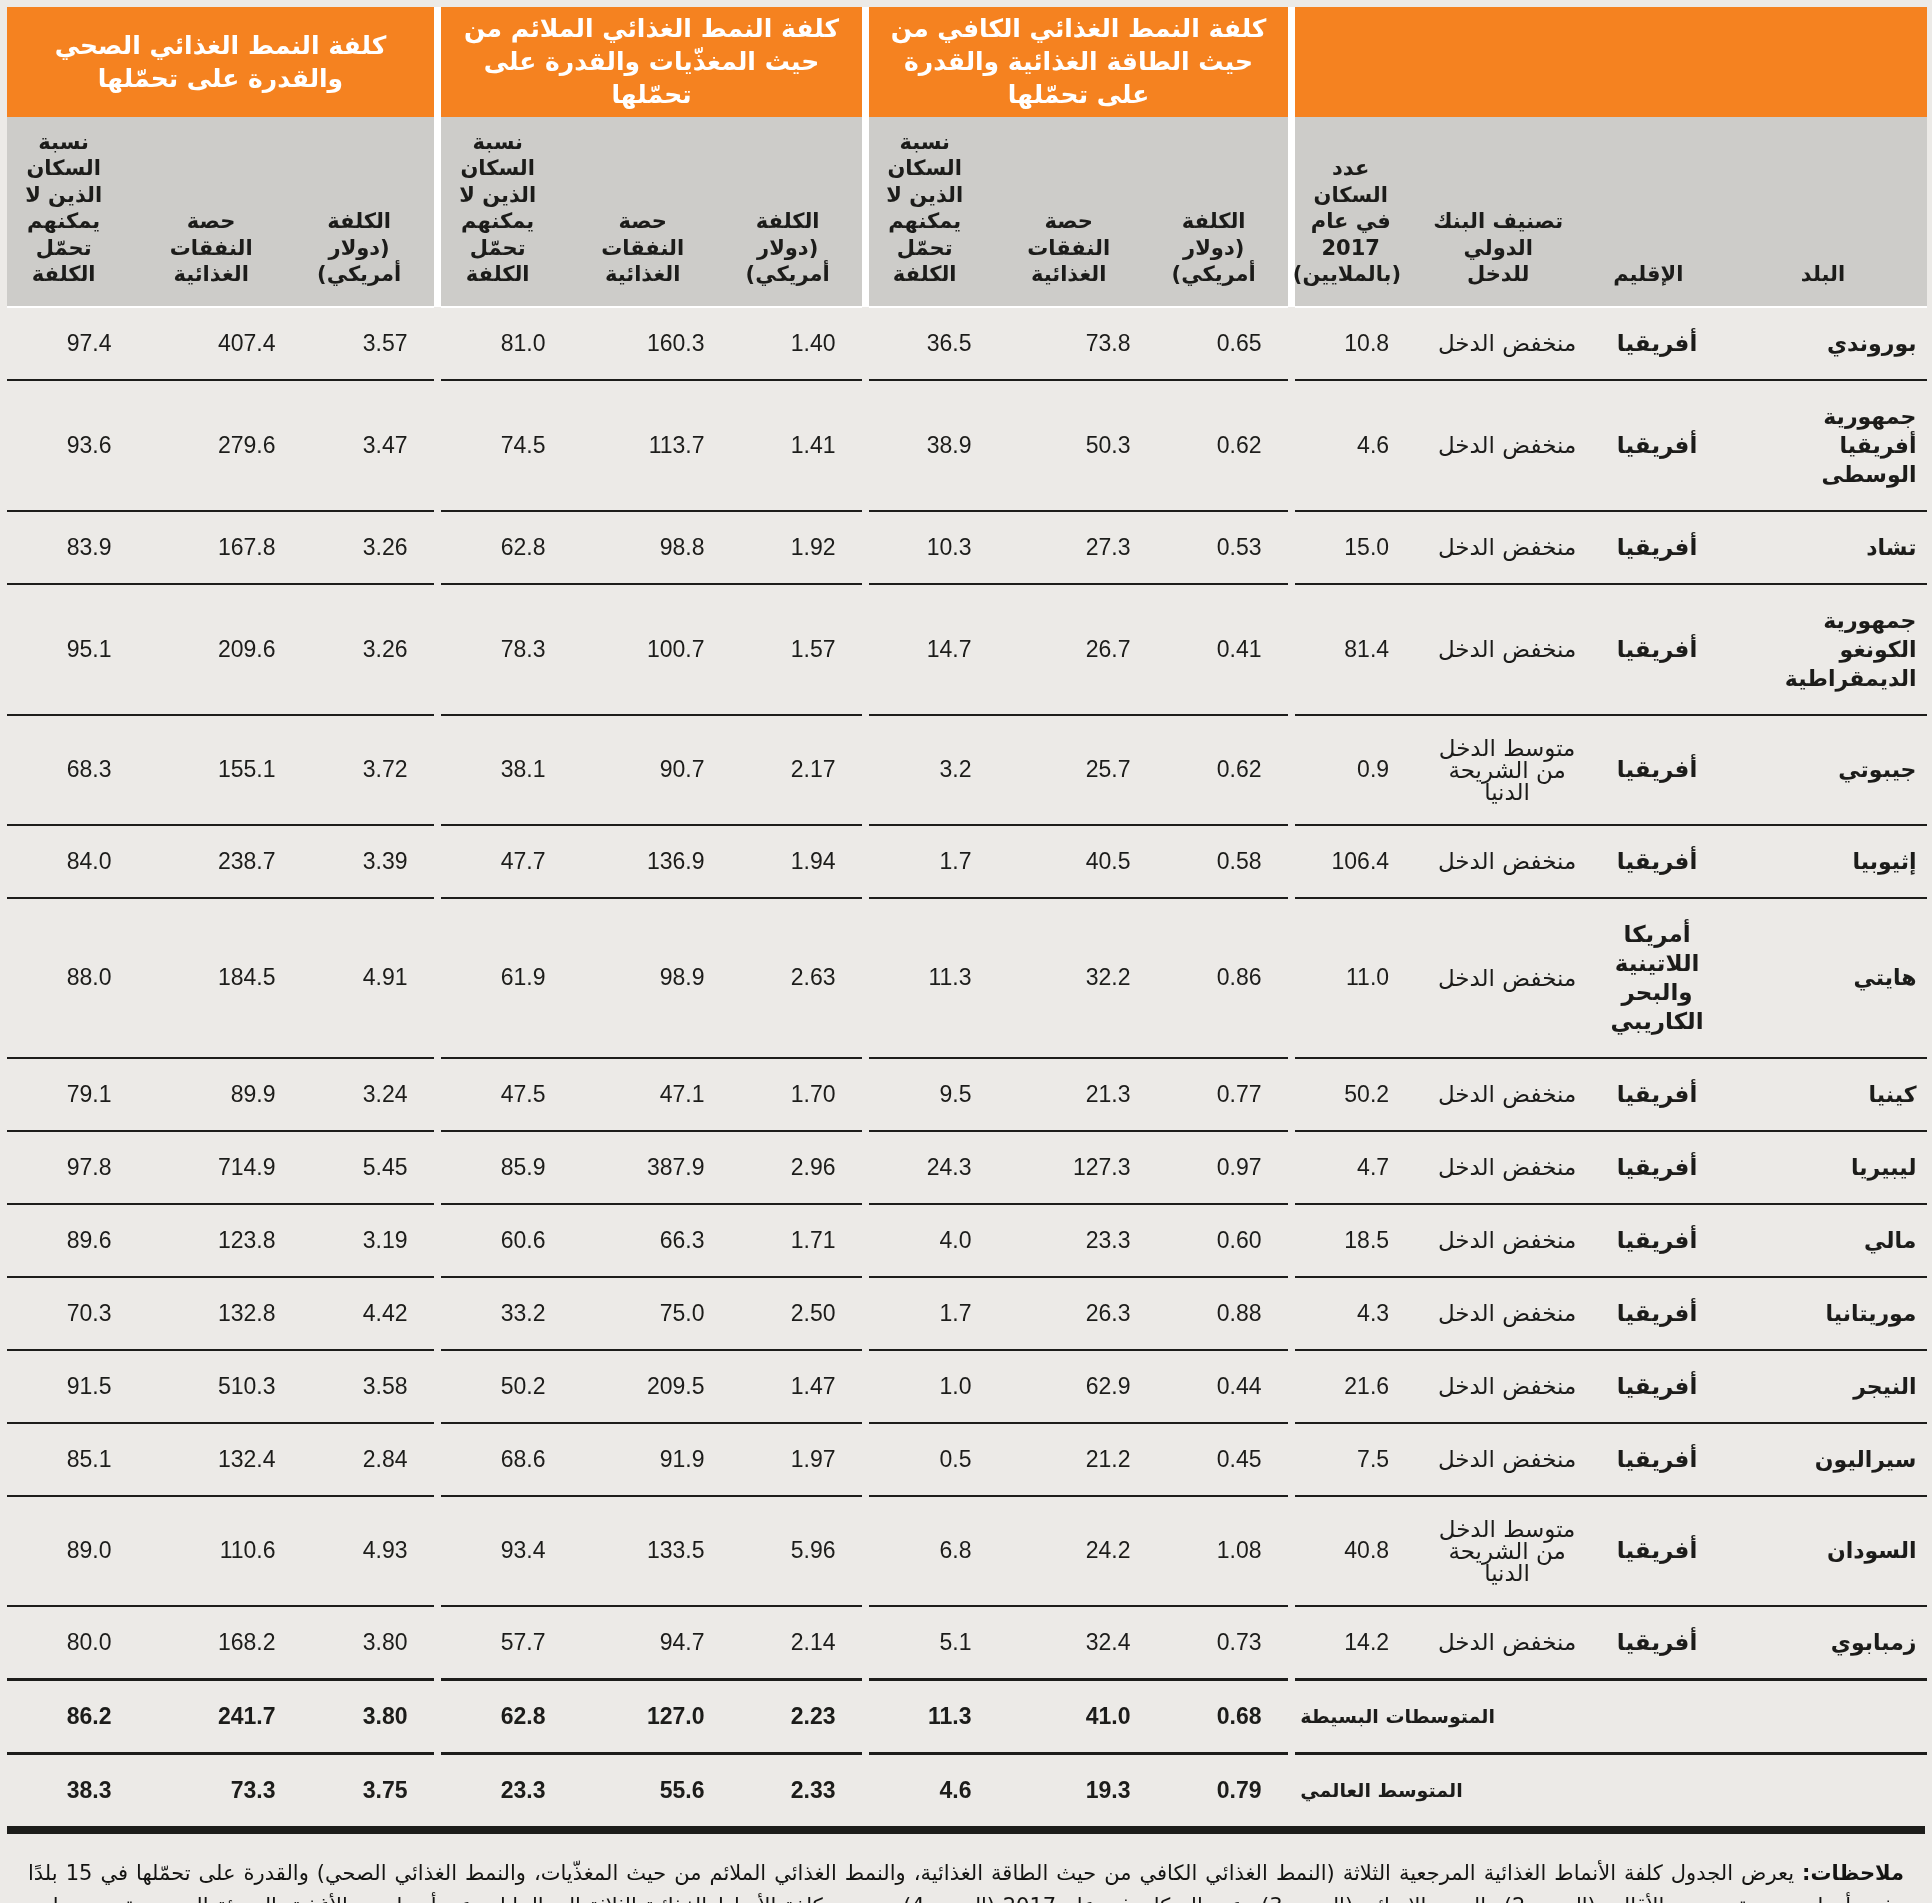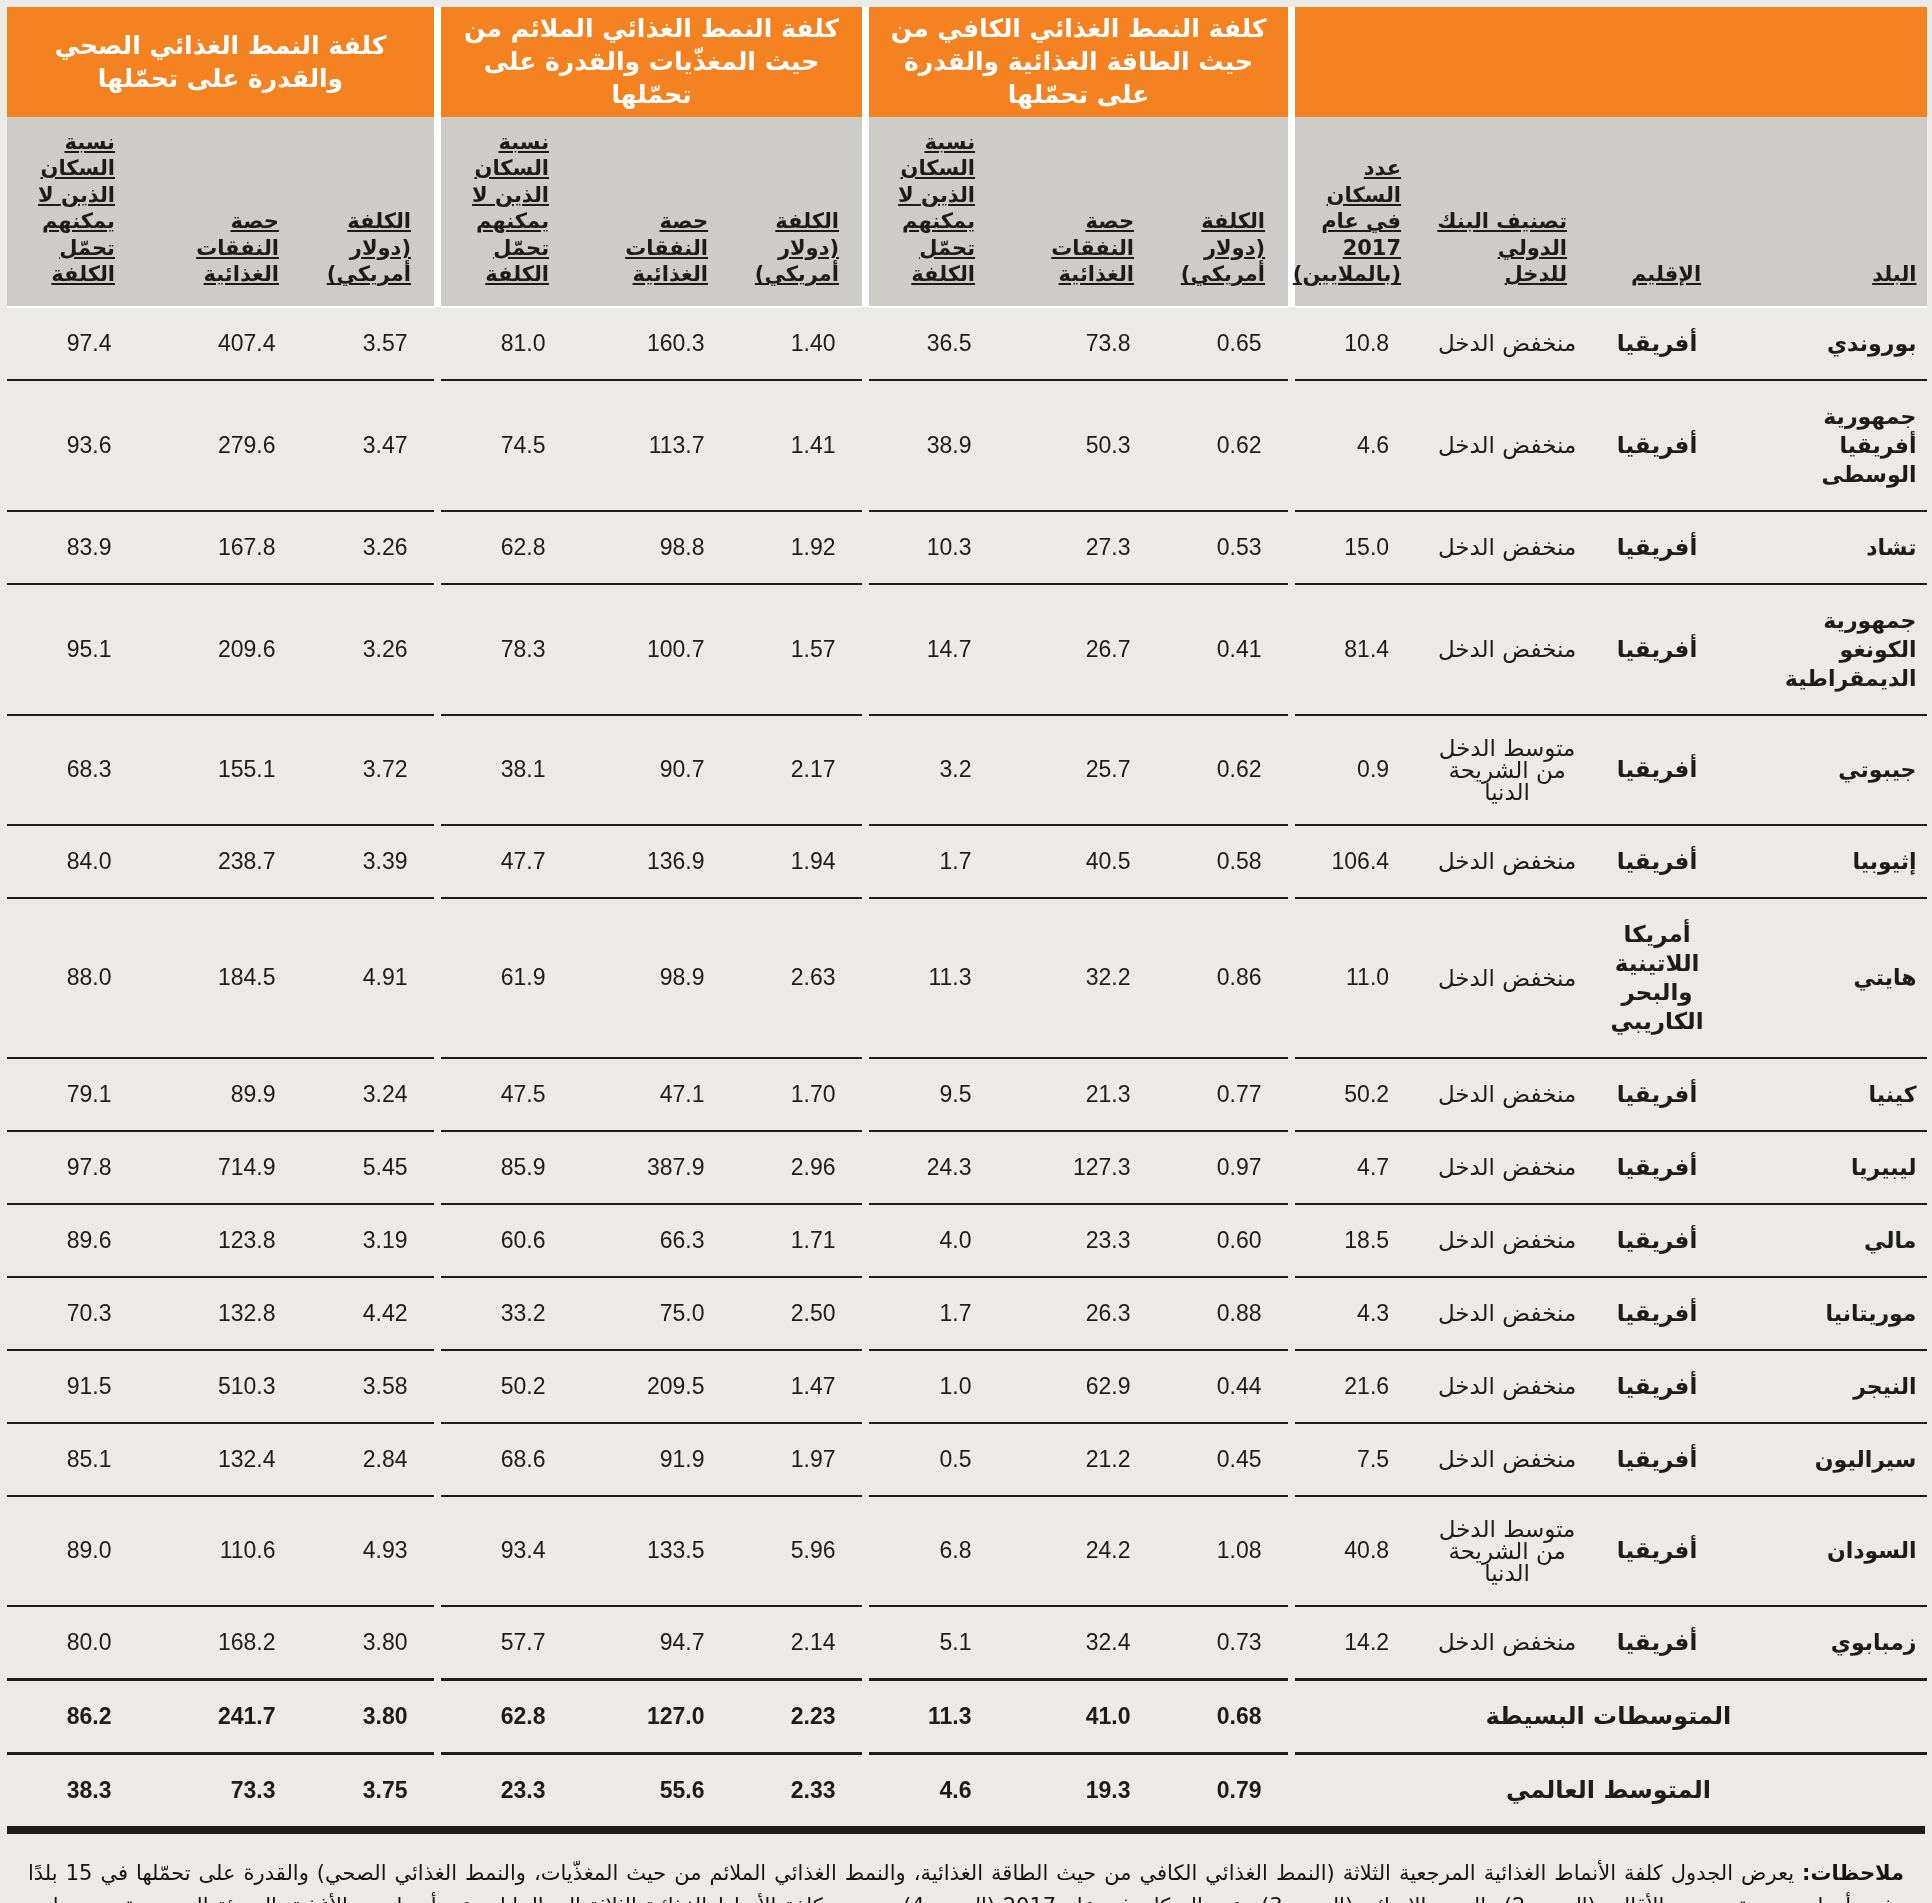--- a/index.html
+++ b/index.html
@@ -7,34 +7,34 @@
   .page{width:1918px;margin:0 auto;padding:7px 7px 17.6px 7px;}
   .table-wrap{border-bottom:8px solid #1d1d1b;}
   table{width:1918px;border-collapse:collapse;table-layout:fixed;direction:rtl;}
   td,th{margin:0;box-sizing:border-box;}
   
   .oblock{background:#F58220;color:#ffffff;font-weight:bold;font-size:25px;line-height:33px;
           text-align:center;vertical-align:middle;height:85px;padding:5.3px 12.4px;}
   .gap{background:transparent;border:none;padding:0;}
   thead .gap{background:#ffffff;}
   
-  .ch{background:#cdccc9;font-weight:bold;font-size:21px;line-height:26.5px;text-align:right;
-      vertical-align:bottom;padding:12.4px 23px 17.6px 5.3px;border-bottom:2.6px solid #ffffff;text-decoration:underline;}
+  .ch{background:#cdccc9;font-weight:bold;font-size:21px;line-height:26.5px;text-align:center;
+      vertical-align:bottom;padding:12.4px 23px 17.6px 5.3px;border-bottom:2.6px solid #ffffff;}
   .ch.country{padding-right:10.6px;}
   
   td.d{border-top:2.6px solid #1d1d1b;vertical-align:middle;padding:21px 26.5px 21px 5.3px;
        font-size:23px;line-height:29px;text-align:right;}
   tbody#rows tr:first-child td.d{border-top:none;}
   td.c-country{font-weight:bold;font-size:22px;padding-right:10.6px;padding-left:49px;}
   td.c-region{font-weight:bold;text-align:center;padding:21px 5.3px;}
   td.c-income{font-size:23px;line-height:22px;text-align:center;padding:21px 7px;}
   td.c-pop{padding-right:35px;}
   td.num{font-family:"Liberation Sans","DejaVu Sans",sans-serif;font-size:23px;}
   tr.sum td.d{border-top:3.5px solid #1d1d1b;font-weight:bold;}
-  td.sum-label{font-size:24px;font-weight:bold;text-align:center;padding-right:10.6px;}
+  td.sum-label{font-size:19px;font-weight:bold;text-align:left;padding-right:10.6px;}
   
   .notes{direction:rtl;text-align:justify;font-size:21px;line-height:33px;color:#141412;
          padding:23px 21px 0 21px;}
   .notes p{margin:0 0 1.8px 0;}
   .notes b{font-weight:bold;}
 </style>
 </head>
 <body>
 
 <div class="page">

